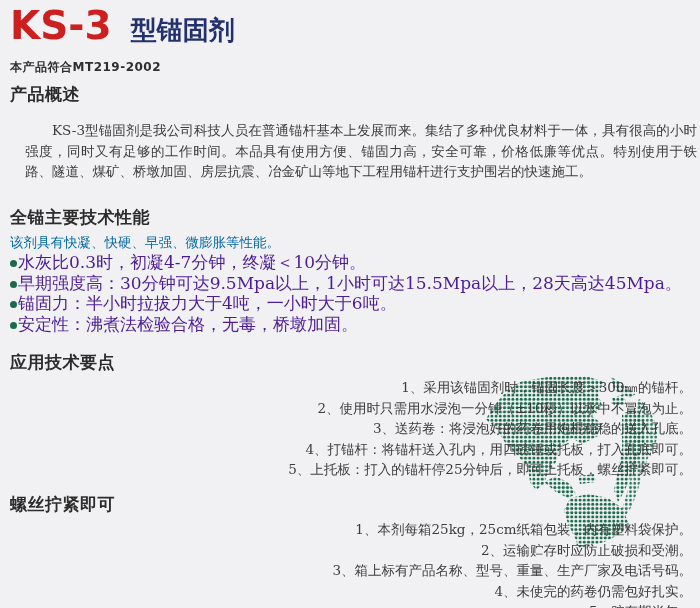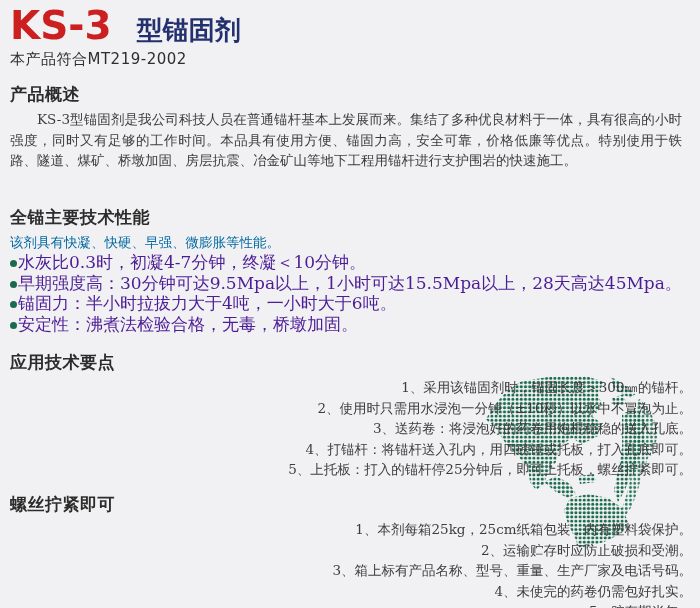--- a/index.html
+++ b/index.html
@@ -51,27 +51,27 @@
     font-weight: 600;
     color: #cc1f1f;
     letter-spacing: 0px;
     vertical-align: baseline;
   }
   .title-cn {
     font-family: "DejaVu Sans", "Liberation Sans", sans-serif;
     font-size: 26px;
     font-weight: 600;
     color: #23306e;
-    margin-left: 25px;
+    margin-left: 19px;
     vertical-align: baseline;
   }
   .subtitle {
-    margin-top: 5px;
-    font-size: 15px;
-    font-weight: normal;
+    margin-top: 14px;
+    font-size: 12px;
+    font-weight: bold;
     color: #2e2e2e;
     letter-spacing: 0.5px;
     white-space: nowrap;
   }
 
   
   .section {
     position: absolute;
     left: 10px;
     width: 682px;
@@ -90,21 +90,21 @@
     color: #0369a1;
     line-height: 20px;
   }
   .para {
     font-family: "DejaVu Serif", "Liberation Serif", serif;
     font-size: 13.5px;
     color: #3c3c3c;
     line-height: 20.5px;
     text-align: justify;
     text-indent: 2em;
-    margin: 0;
+    margin: 15px;
     width: 672px;
   }
   .bullet-line {
     font-family: "DejaVu Serif", "Liberation Serif", serif;
     font-size: 17px;
     color: #4c1d95;
     line-height: 20.5px;
     white-space: nowrap;
     display: block;
   }

